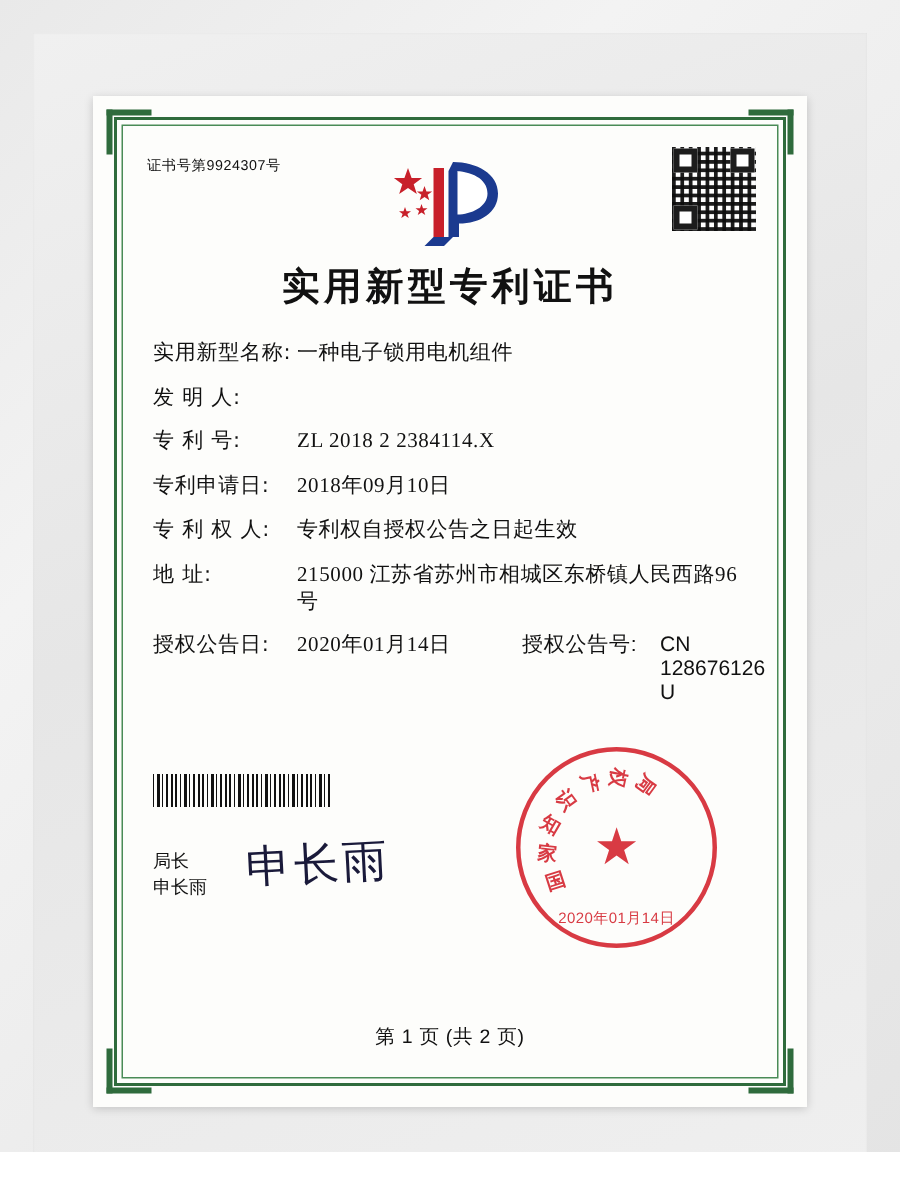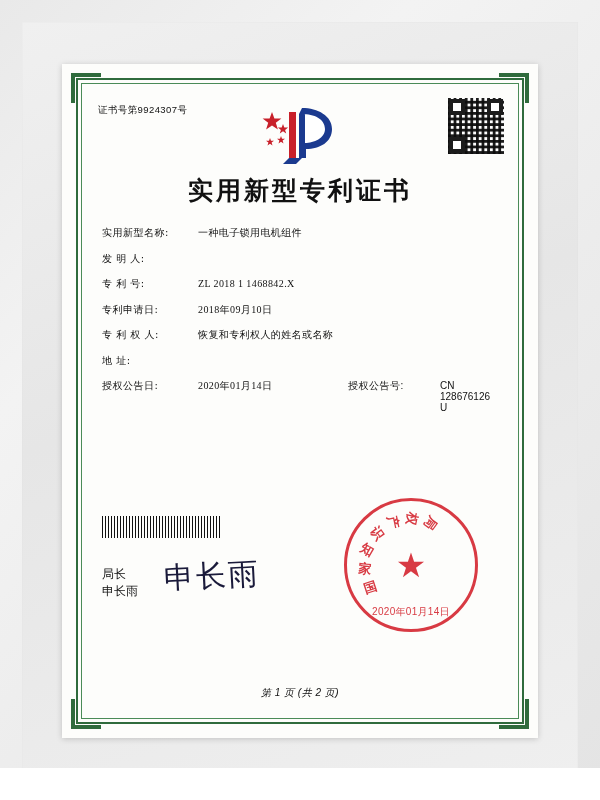--- a/index.html
+++ b/index.html
@@ -154,21 +154,21 @@
   .fields {
     position: absolute;
     left: 6px;
     right: 6px;
     top: 128px;
   }
   .field-row {
     display: flex;
     align-items: baseline;
     margin-bottom: 11.5px;
-    font-size: 10px;
+    font-size: 14px;
     color: #111;
   }
   .field-label {
     width: 96px;
     flex: 0 0 96px;
     letter-spacing: 0.5px;
     font-family: "DejaVu Sans", "Liberation Sans", sans-serif;
   }
   .field-value {
     flex: 1 1 auto;
@@ -279,24 +279,23 @@
     letter-spacing: 2px;
     transform: rotate(-3deg);
   }
 
   .page-footer {
     position: absolute;
     left: 0;
     right: 0;
     bottom: 4px;
     text-align: center;
-    font-size: 10px;
+    font-size: 13px;
     color: #111;
     letter-spacing: 0.5px;
-    font-style: italic;
   }
 </style>
 </head>
 <body>
 
 <div class="page">
   <div class="mat"></div>
 
   <div class="paper">
     <div class="border-outer"></div>
@@ -334,32 +333,33 @@
       <div class="fields">
         <div class="field-row">
           <div class="field-label">实用新型名称:</div>
           <div class="field-value">一种电子锁用电机组件</div>
         </div>
         <div class="field-row">
           <div class="field-label">发 明 人:</div>
         </div>
         <div class="field-row">
           <div class="field-label">专 利 号:</div>
-          <div class="field-value">ZL 2018 1 1468842.X</div>
+          <div class="field-value">ZL 2018 2 2384114.X</div>
         </div>
         <div class="field-row">
           <div class="field-label">专利申请日:</div>
           <div class="field-value">2018年09月10日</div>
         </div>
         <div class="field-row">
           <div class="field-label">专 利 权 人:</div>
-          <div class="field-value">恢复和专利权人的姓名或名称</div>
+          <div class="field-value">专利权自授权公告之日起生效</div>
         </div>
         <div class="field-row">
           <div class="field-label">地 址:</div>
+          <div class="field-value">215000 江苏省苏州市相城区东桥镇人民西路96号</div>
         </div>
         <div class="field-row split">
           <div class="field-label">授权公告日:</div>
           <div class="field-value">2020年01月14日</div>
           <div class="field-label2">授权公告号:</div>
           <div class="field-value2">CN 128676126 U</div>
         </div>
       </div>
 
 

